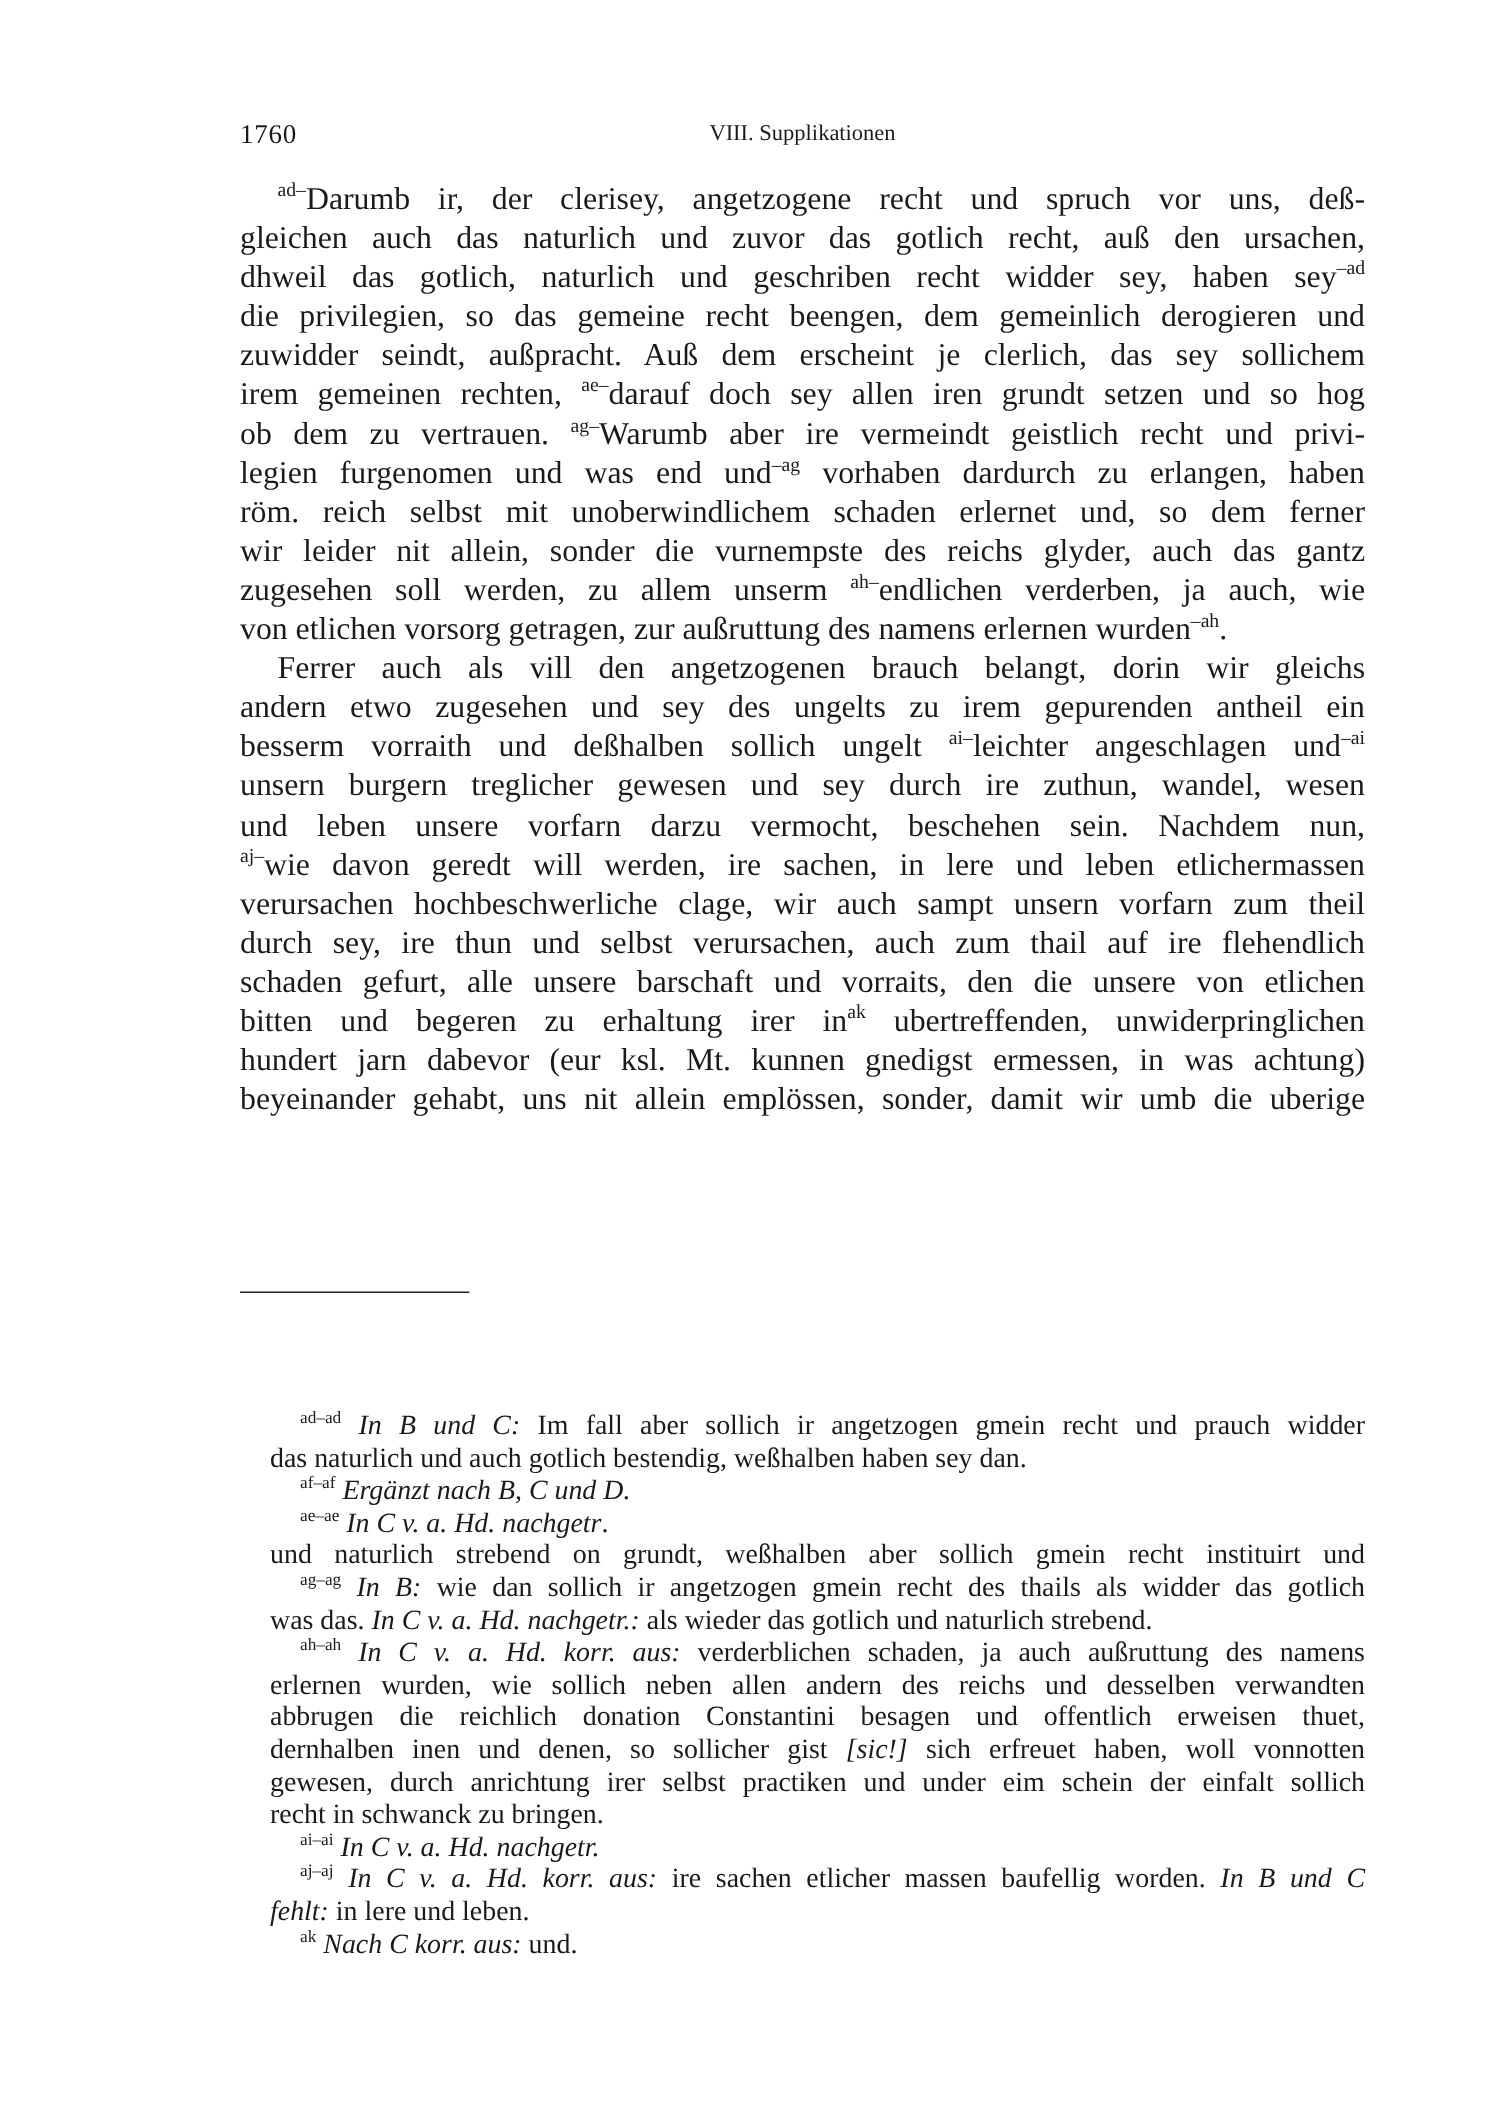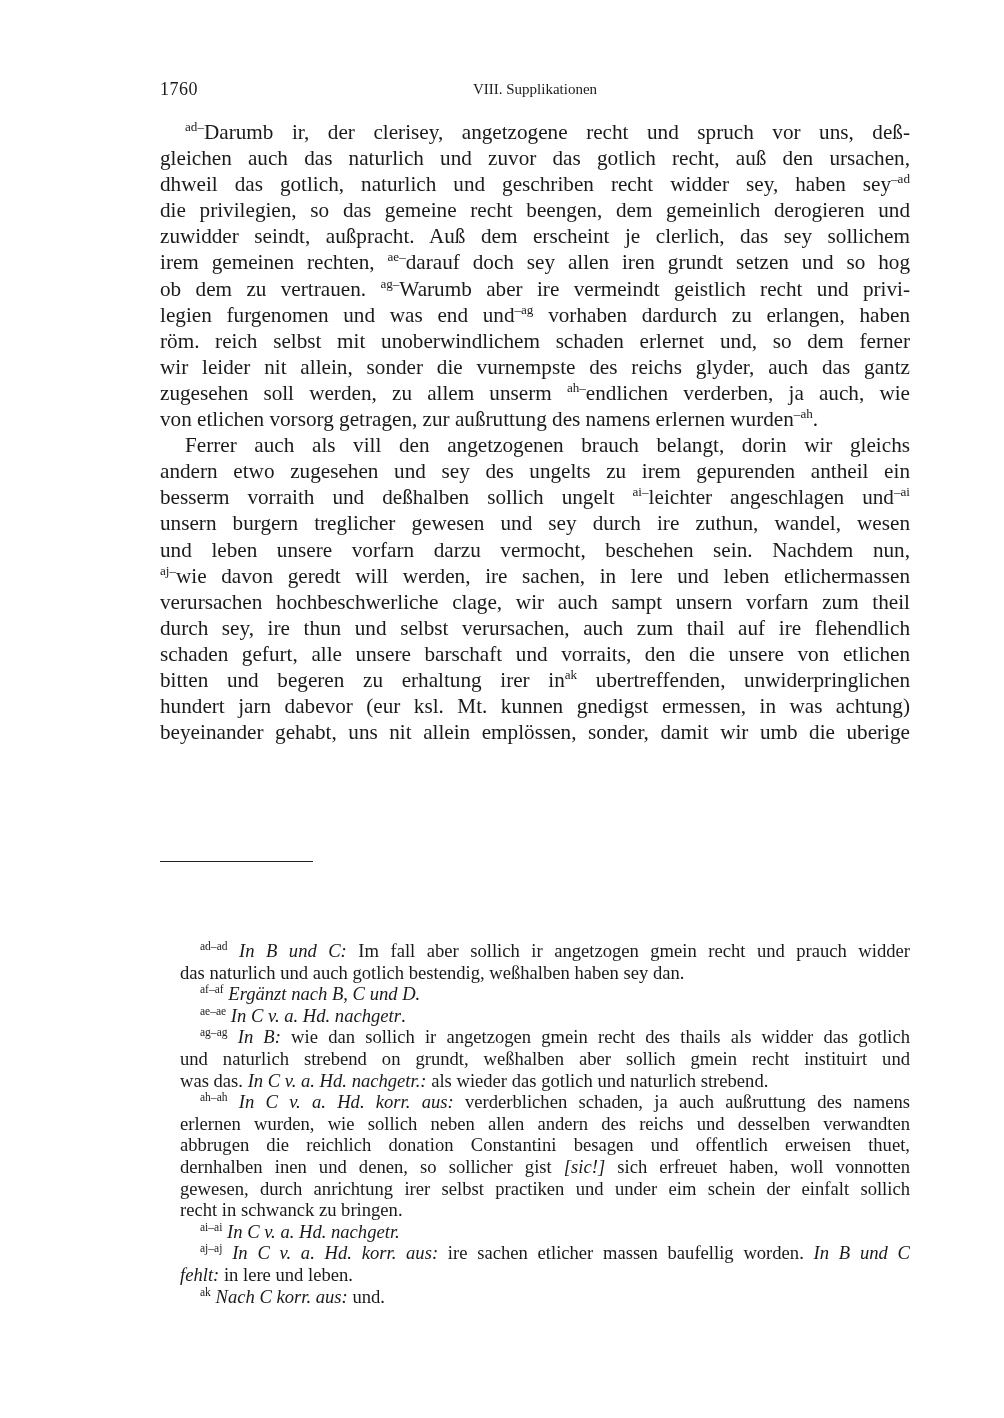--- a/index.html
+++ b/index.html
@@ -69,22 +69,22 @@
         <span class="l first"><sup>ad–ad</sup> <i>In B und C:</i><span> Im fall aber sollich ir angetzogen gmein recht und prauch widder</span></span>
         <span class="l last"><span>das naturlich und auch gotlich bestendig, weßhalben haben sey dan.</span></span>
       </div>
       <div class="note">
         <span class="l first last"><sup>af–af</sup> <i>Ergänzt nach B, C und D.</i></span>
       </div>
       <div class="note">
         <span class="l first last"><sup>ae–ae</sup> <i>In C v. a. Hd. nachgetr</i><span>.</span></span>
       </div>
       <div class="note">
+        <span class="l"><span>und naturlich strebend on grundt, weßhalben aber sollich gmein recht instituirt und</span></span>
         <span class="l first"><sup>ag–ag</sup> <i>In B:</i><span> wie dan sollich ir angetzogen gmein recht des thails als widder das gotlich</span></span>
-        <span class="l"><span>und naturlich strebend on grundt, weßhalben aber sollich gmein recht instituirt und</span></span>
         <span class="l last"><span>was das. </span><i>In C v. a. Hd. nachgetr.:</i><span> als wieder das gotlich und naturlich strebend.</span></span>
       </div>
       <div class="note">
         <span class="l first"><sup>ah–ah</sup> <i>In C v. a. Hd. korr. aus:</i><span> verderblichen schaden, ja auch außruttung des namens</span></span>
         <span class="l"><span>erlernen wurden, wie sollich neben allen andern des reichs und desselben verwandten</span></span>
         <span class="l"><span>abbrugen die reichlich donation Constantini besagen und offentlich erweisen thuet,</span></span>
         <span class="l"><span>dernhalben inen und denen, so sollicher gist </span><i>[sic!]</i><span> sich erfreuet haben, woll vonnotten</span></span>
         <span class="l"><span>gewesen, durch anrichtung irer selbst practiken und under eim schein der einfalt sollich</span></span>
         <span class="l last"><span>recht in schwanck zu bringen.</span></span>
       </div>

